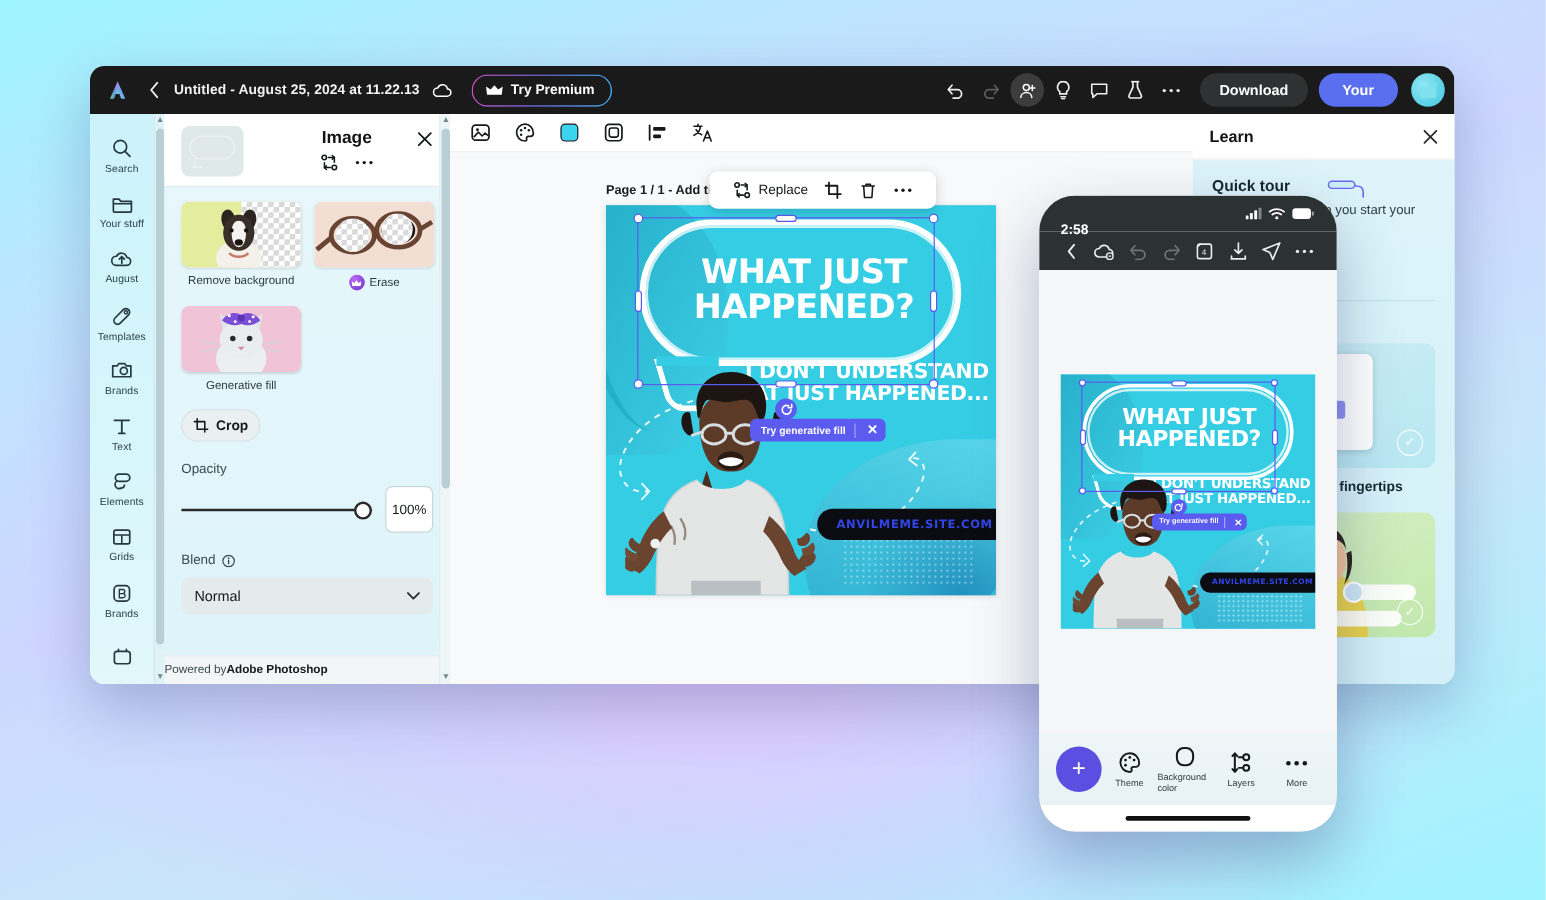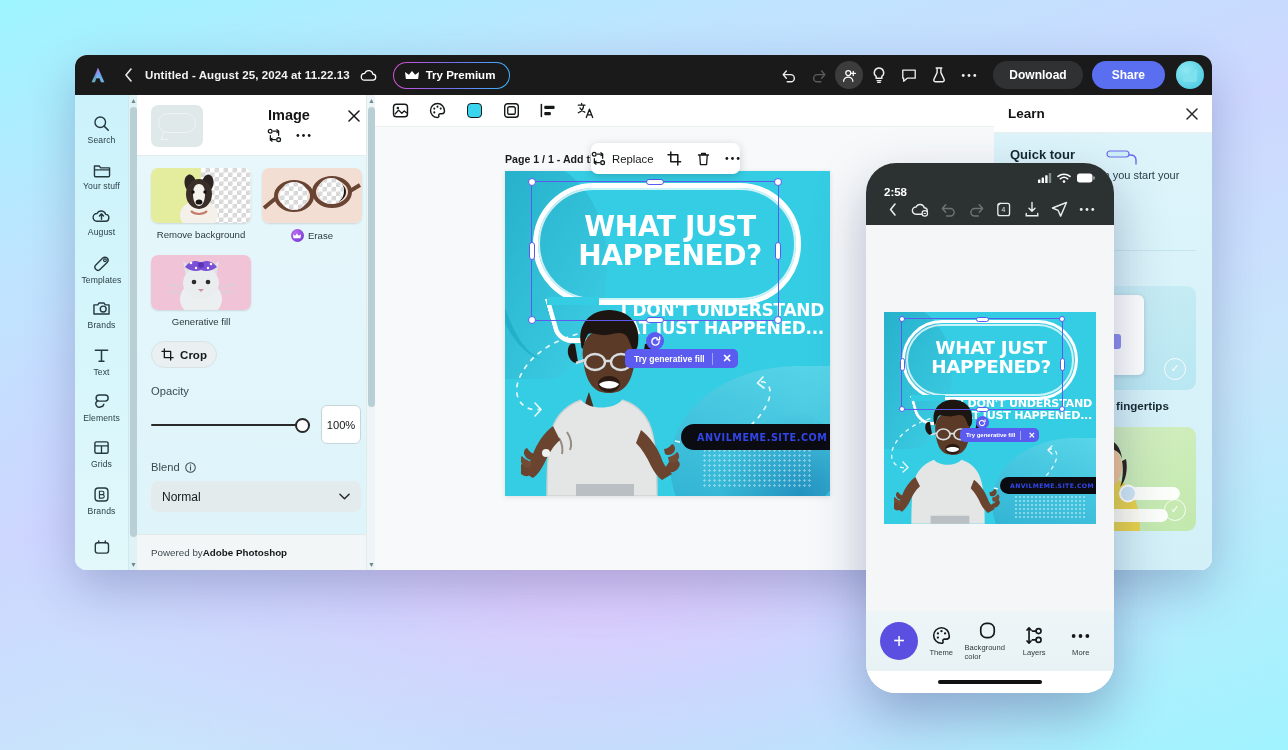--- a/index.html
+++ b/index.html
@@ -193,23 +193,23 @@
     border: 1px solid #c9d6d9; font-size: 11.2px; color: #16191a;
     display: flex; align-items: center; justify-content: center; cursor: text;
   }
   .select-box {
     height: 31px; border-radius: 7px; background: #e4ebec;
     display: flex; align-items: center; padding: 0 11px;
     font-size: 12px; color: #16191a; cursor: pointer;
   }
   .select-box .chev { margin-left: auto; font-size: 10px; color:#2a2a2a;}
   .panel-foot {
-    position: absolute; left: 0; right: 0; bottom: 0; height: 36px;
+    position: absolute; left: 0; right: 0; bottom: 0; height: 24px;
     background: #f2f6f7; border-top: 1px solid #e1eaec;
-    display: flex; align-items: center; padding-left: 14px;
+    display: flex; align-items: center; padding-left: 0;
     font-size: 9.8px; color: #3d4a4e;
   }
   .panel-foot b { color: #16191a; font-weight: 700;}
   .panel-scrollbar {
     position: absolute; right: 0; top: 0; bottom: 0; width: 9px;
     background: #eef5f6; border-left: 1px solid #e0ebec;
   }
   .panel-scrollbar .thumb {
     position:absolute; left:1px; top:12px; width:7px; height:300px;
     background:#b9cfd6; border-radius:4px;
@@ -232,21 +232,21 @@
   }
   .ct-divider { width:1px; height:17px; background:#dde3e4; }
 
   .page-label {
     position: absolute; left: 130px; top: 58px;
     font-size: 10.6px; font-weight: 700; color: #1b1b1b; white-space: nowrap;
   }
   .float-toolbar {
     position: absolute; left: 216px; top: 48px; height: 31px;
     background: #fff; border-radius: 7px; box-shadow: 0 2px 10px rgba(0,0,0,.18);
-    display: flex; align-items: center; padding: 0 0; gap: 14px; z-index: 6;
+    display: flex; align-items: center; padding: 0 20px; gap: 14px; z-index: 6;
   }
   .ft-replace { display:flex;align-items:center;gap:6px;font-size:11.3px;color:#16191a;cursor:pointer;}
 
   
   .artboard {
     position: absolute; left: 130px; top: 76px;
     width: 325px; height: 325px;
     background: #35cde4; overflow: hidden;
     box-shadow: 0 1px 5px rgba(0,0,0,.12);
   }
@@ -511,21 +511,21 @@
         <svg width="16" height="5" viewBox="0 0 18 5">
             <circle cx="2.5" cy="2.5" r="1.6" fill="currentColor"></circle>
             <circle cx="9" cy="2.5" r="1.6" fill="currentColor"></circle>
             <circle cx="15.5" cy="2.5" r="1.6" fill="currentColor"></circle>
           </svg>
       </div>
       <div class="btn-download">
         <span>Download</span>
       </div>
       <div class="btn-share">
-        <span>Share</span>
+        <span>Your</span>
       </div>
       <div class="avatar-top"></div>
     </div>
   </div>
 
   <div class="app-body">
 
     <div class="rail">
       <div class="rail-item">
         <svg width="17" height="17" viewBox="0 0 18 18">

